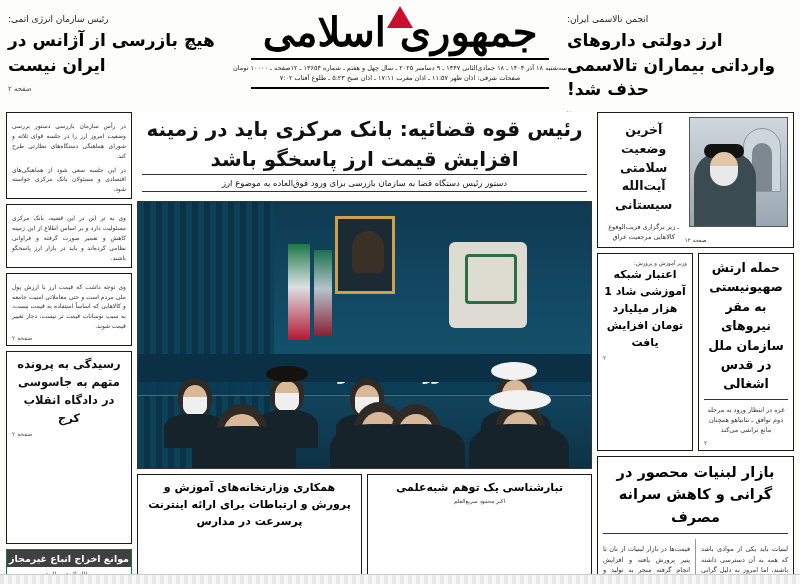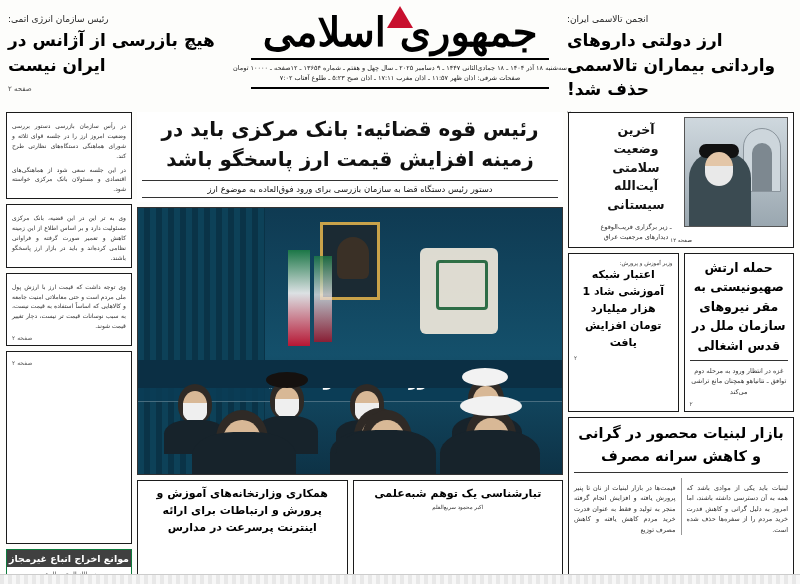--- a/index.html
+++ b/index.html
@@ -83,21 +83,21 @@
     direction: rtl;
   }
   .dateline div { white-space: nowrap; }
 
   
   .grid {
     display: flex;
     gap: 5px;
     height: 466px;
   }
-  .col-right { width: 226px; display: flex; flex-direction: column; gap: 5px; }
+  .col-right { width: 197px; display: flex; flex-direction: column; gap: 5px; }
   .col-main  { flex: 1; display: flex; flex-direction: column; gap: 5px; }
   .col-left  { width: 126px; display: flex; flex-direction: column; gap: 5px; }
 
   .box {
     border: 1px solid #1b1b1b;
     background: #fff;
     padding: 4px 5px;
     overflow: hidden;
   }
   .box.noborder { border: none; }
@@ -189,21 +189,20 @@
   
   .main-hl {
     font-size: 20px;
     font-weight: bold;
     line-height: 1.5;
     text-align: center;
   }
   .main-lead {
     font-size: 8.5px;
     text-align: center;
-    margin-top: 6px;
     color: #111;
     border-top: 1px solid #333;
     border-bottom: 1px solid #333;
     padding: 3px 0;
   }
 
   
   .main-photo {
     position: relative;
     height: 268px;
@@ -340,21 +339,21 @@
           <div class="photo photo-sistani">
             <div class="ph-sky"></div>
             <div class="ph-arch"></div>
             <div class="ph-robe"></div>
             <div class="ph-turban"></div>
             <div class="ph-face"></div>
             <div class="ph-beard"></div>
           </div>
           <div class="sistani-text">
             <div>آخرین وضعیت سلامتی آیت‌الله سیستانی</div>
-            <div class="sistani-sub">ـ زیر برگزاری قریب‌الوقوع دیدارهای مرجعیت عراق</div>
+            <div class="sistani-sub">ـ زیر برگزاری قریب‌الوقوع کالاهایی مرجعیت عراق</div>
           </div>
         </div>
         <div class="caption-sm">صفحه ۱۲</div>
       </div>
 
       <div class="two" style="flex:0 0 auto;">
         <div class="box">
           <div class="hl hl-sm">حمله ارتش صهیونیستی به مقر نیروهای سازمان ملل در قدس اشغالی</div>
           <div class="divider"></div>
           <div class="sub sub-c">غزه در انتظار ورود به مرحله دوم توافق ـ نتانیاهو همچنان مانع تراشی می‌کند</div>
@@ -475,20 +474,21 @@
       <div class="box">
         <div class="left-sub">وی به تر این در این قضیه، بانک مرکزی مسئولیت دارد و بر اساس اطلاع از این زمینه کاهش و تعمیر صورت گرفته و فراوانی نظامی کرده‌اند و باید در بازار ارز پاسخگو باشند.</div>
       </div>
 
       <div class="box">
         <div class="left-sub">وی توجه داشت که قیمت ارز با ارزش پول ملی مردم است و حتی معاملاتی امنیت جامعه و کالاهایی که اساساً استفاده به قیمت نیست، به سبب نوسانات قیمت تر نیست، دچار تغییر قیمت شوند.</div>
         <div class="page-tag">صفحه ۲</div>
       </div>
 
       <div class="box" style="flex:1;">
+        <div class="left-hl">رسیدگی به پرونده متهم به جاسوسی در دادگاه انقلاب کرج</div>
         <div class="page-tag">صفحه ۲</div>
       </div>
 
       <div class="box" style="padding:0;border-color:#0f7a3d;">
         <div class="green-bar">موانع اخراج اتباع غیرمجاز</div>
         <div class="bism">بسم‌الله الرحمن الرحیم</div>
       </div>
 
     </div>
 

